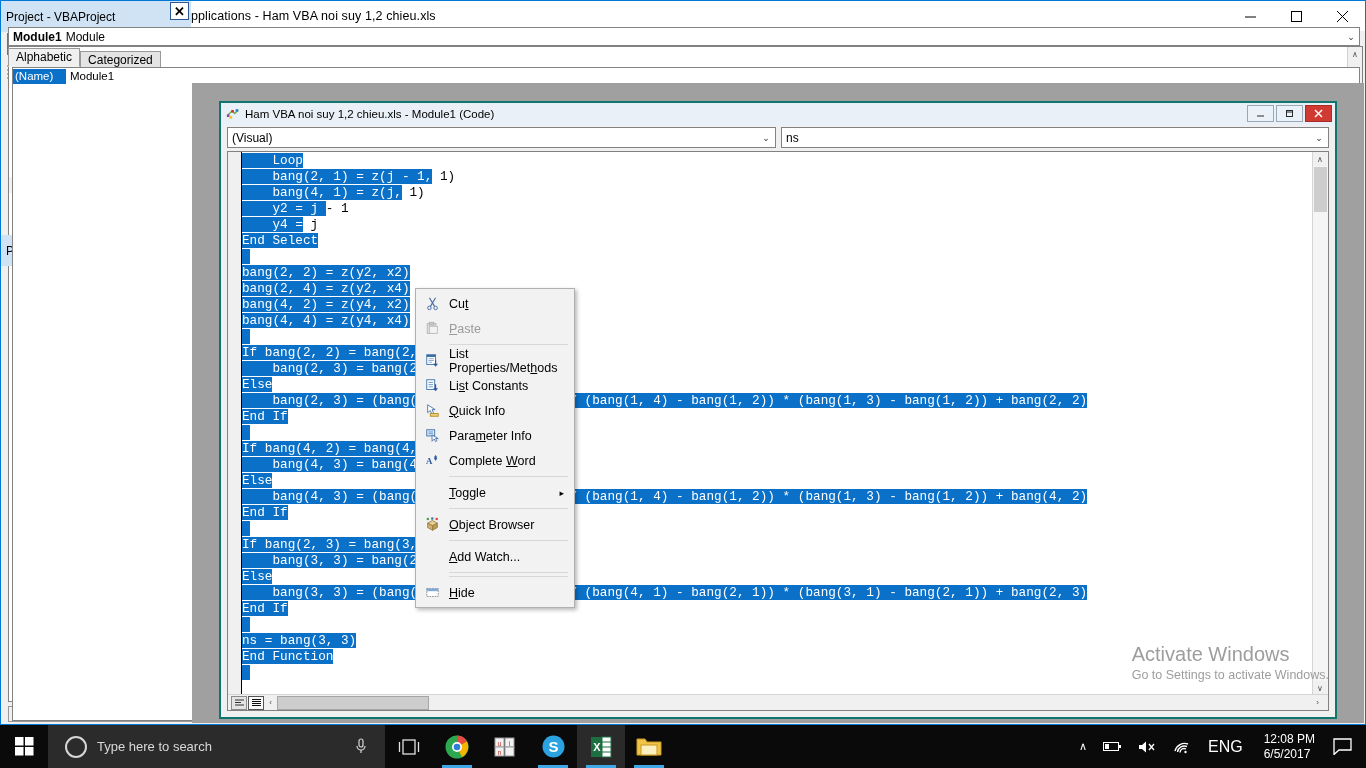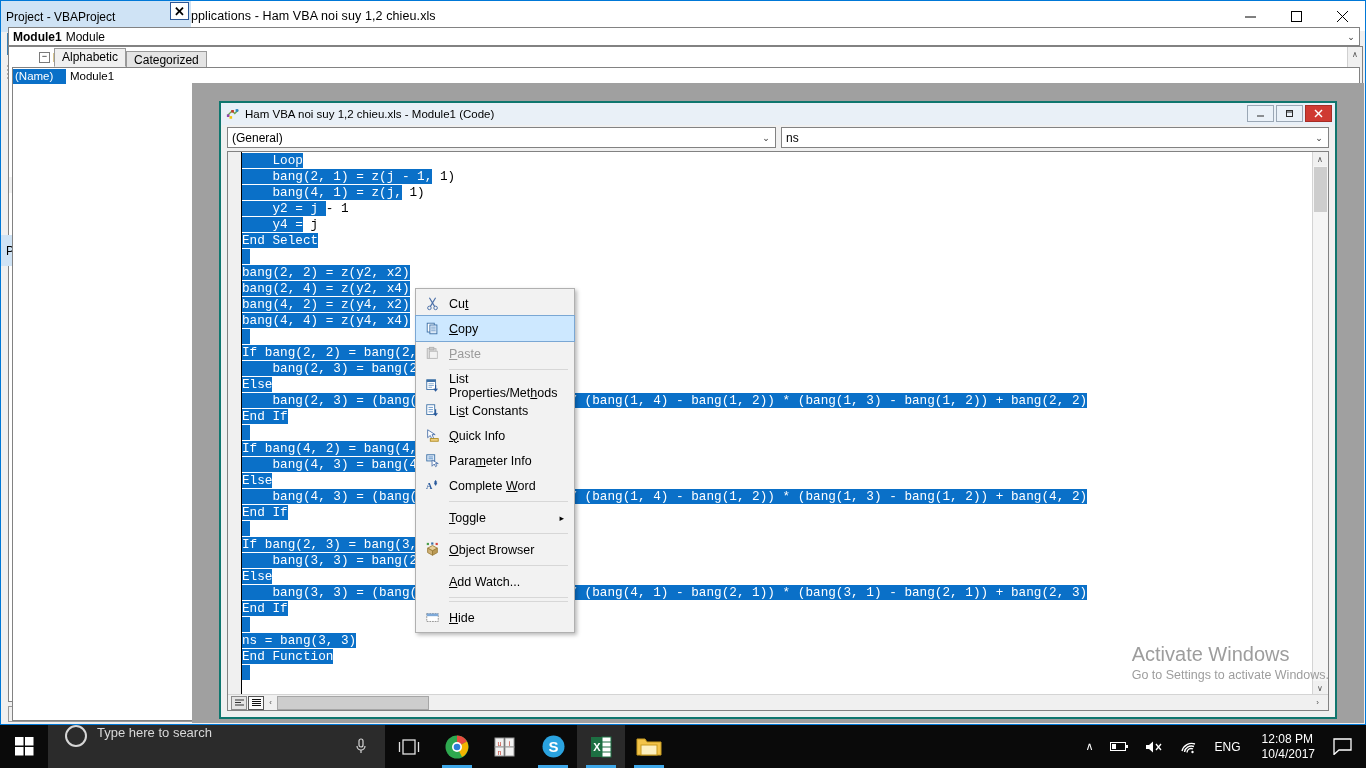--- a/index.html
+++ b/index.html
@@ -157,21 +157,21 @@
     margin-left:auto;width:16px;text-align:center;color:#333;font-size:9px;
   }
   .prop-tabs{
     position:absolute;left:7px;top:49px;right:5px;height:17px;display:flex;
     align-items:flex-end;
   }
   .ptab{
     font-size:12px;padding:1px 7px 1px;border:1px solid #999;border-bottom:none;
     background:#e4e4e4;color:#000;position:relative;top:1px;
   }
-  .ptab.sel{background:#f0f0f0;border-bottom:1px solid #f0f0f0;z-index:2;padding-bottom:2px;top:0;margin-left:46px;}
+  .ptab.sel{background:#f0f0f0;border-bottom:1px solid #f0f0f0;z-index:2;padding-bottom:2px;top:0;}
   .prop-grid{
     position:absolute;left:11px;top:66px;right:5px;bottom:3px;
     background:#fff;border:1px solid #828282;box-sizing:border-box;
   }
   .prop-row{display:flex;height:16px;align-items:center;border-bottom:1px solid #fff;}
   .prop-key{
     width:53px;background:#0a70c8;color:#fff;font-size:11.5px;padding-left:2px;
     height:15px;display:flex;align-items:center;box-sizing:border-box;flex:none;
   }
   .prop-val{font-size:11.5px;padding-left:4px;color:#000;}
@@ -278,21 +278,21 @@
 
   
   .taskbar{
     position:absolute;left:0;bottom:0;width:1366px;height:43px;background:#0a0a0a;
     display:flex;align-items:center;
   }
   .tb-start{
     width:48px;height:43px;display:flex;align-items:center;justify-content:center;
   }
   .tb-search{
-    width:337px;height:43px;background:#2b2b2b;display:flex;
+    width:337px;height:43px;background:#2b2b2b;display:flex;align-items:center;
     position:relative;
   }
   .tb-search .circ{
     width:18px;height:18px;border:2px solid #d6d6d6;border-radius:50%;
     margin-left:17px;margin-right:10px;flex:none;
   }
   .tb-search .ph{color:#d9d9d9;font-size:13px;}
   .tb-search .mic{position:absolute;right:18px;top:13px;}
   .tb-icon{
     width:48px;height:43px;display:flex;align-items:center;justify-content:center;
@@ -301,21 +301,21 @@
   .tb-icon.active{background:#2a2a2a;}
   .tb-icon .underline{
     position:absolute;bottom:0;left:9px;right:9px;height:3px;background:#3ea7e8;
   }
   .tray{margin-left:auto;display:flex;align-items:center;height:43px;color:#fff;}
   .tray-item{padding:0 8px;display:flex;align-items:center;height:43px;}
   .tray-clock{
     display:flex;flex-direction:column;align-items:flex-start;justify-content:center;
     font-size:12px;line-height:15px;color:#fff;padding:0 10px 0 12px;height:43px;
   }
-  .tray-lang{font-size:12px;color:#fff;padding:0 9px;}
+  .tray-lang{font-size:16px;color:#fff;padding:0 9px;}
   .svgw{display:block;}
 </style>
 </head>
 <body>
 
 <div id="app">
 
   <div class="vbe-window">
 
     <div class="titlebar">
@@ -740,21 +740,21 @@
               <svg width="9" height="9" viewBox="0 0 9 9">
                   <line x1="1" y1="1" x2="8" y2="8" stroke="#fff" stroke-width="1.4"></line>
                   <line x1="8" y1="1" x2="1" y2="8" stroke="#fff" stroke-width="1.4"></line>
                 </svg>
             </div>
           </div>
         </div>
 
         <div class="cw-combos">
           <div class="cw-combo combo-left">
-            <span>(General)</span>
+            <span>(Visual)</span>
             <span class="arrow">⌄</span>
           </div>
           <div class="cw-combo combo-right">
             <span>ns</span>
             <span class="arrow">⌄</span>
           </div>
         </div>
 
         <div class="code-area">
           <div class="margin-ind"></div>
@@ -801,34 +801,20 @@
       <div class="ctx-item">
         <span class="ctx-ico">
           <svg width="15" height="15" viewBox="0 0 17 17">
             <path d="M5 2 L11 12 M12 2 L6 12" stroke="#4a6fa8" stroke-width="1.3" fill="none"></path>
             <circle cx="5" cy="13.5" r="2" fill="none" stroke="#4a6fa8" stroke-width="1.1"></circle>
             <circle cx="12" cy="13.5" r="2" fill="none" stroke="#4a6fa8" stroke-width="1.1"></circle>
           </svg>
         </span>
         <span class="ctx-label">Cu<u>t</u></span>
       </div>
-      <div class="ctx-item sel">
-        <span class="ctx-ico">
-          <svg width="15" height="15" viewBox="0 0 17 17">
-            <rect x="2.5" y="2.5" width="8" height="10" fill="#fff" stroke="#3a6ea5"></rect>
-            <rect x="5.5" y="4.5" width="8" height="10" fill="#dce9f7" stroke="#3a6ea5"></rect>
-            <g stroke="#7ba3cc">
-                <line x1="7" y1="7" x2="12" y2="7"></line>
-                <line x1="7" y1="9" x2="12" y2="9"></line>
-                <line x1="7" y1="11" x2="12" y2="11"></line>
-              </g>
-          </svg>
-        </span>
-        <span class="ctx-label"><u>C</u>opy</span>
-      </div>
       <div class="ctx-item disabled">
         <span class="ctx-ico">
           <svg width="15" height="15" viewBox="0 0 17 17">
             <rect x="2.5" y="3" width="10" height="11" fill="#dedede" stroke="#b4b4b4"></rect>
             <rect x="5" y="1.5" width="5" height="3" fill="#cacaca" stroke="#b0b0b0"></rect>
             <rect x="5" y="6" width="9" height="8" fill="#f2f2f2" stroke="#bbb"></rect>
           </svg>
         </span>
         <span class="ctx-label"><u>P</u>aste</span>
       </div>
@@ -1028,21 +1014,21 @@
         <svg width="18" height="14" viewBox="0 0 18 14">
           <path d="M2 11 A10 10 0 0 1 15 4" fill="none" stroke="#fff" stroke-width="1.4"></path>
           <path d="M4.5 12 A7 7 0 0 1 14 6.5" fill="none" stroke="#fff" stroke-width="1.4"></path>
           <path d="M7 12.5 A4 4 0 0 1 13 9" fill="none" stroke="#fff" stroke-width="1.4"></path>
           <circle cx="12.5" cy="12" r="1.2" fill="#fff"></circle>
         </svg>
       </div>
       <div class="tray-lang">ENG</div>
       <div class="tray-clock">
         <span>12:08 PM</span>
-        <span>10/4/2017</span>
+        <span>6/5/2017</span>
       </div>
       <div class="tray-item" style="padding-right:14px">
         <svg width="19" height="17" viewBox="0 0 19 17">
           <path d="M1 1 L18 1 L18 12 L6 12 L1 16.5 Z" fill="none" stroke="#fff" stroke-width="1.3"></path>
         </svg>
       </div>
     </div>
   </div>
 
 </div>

